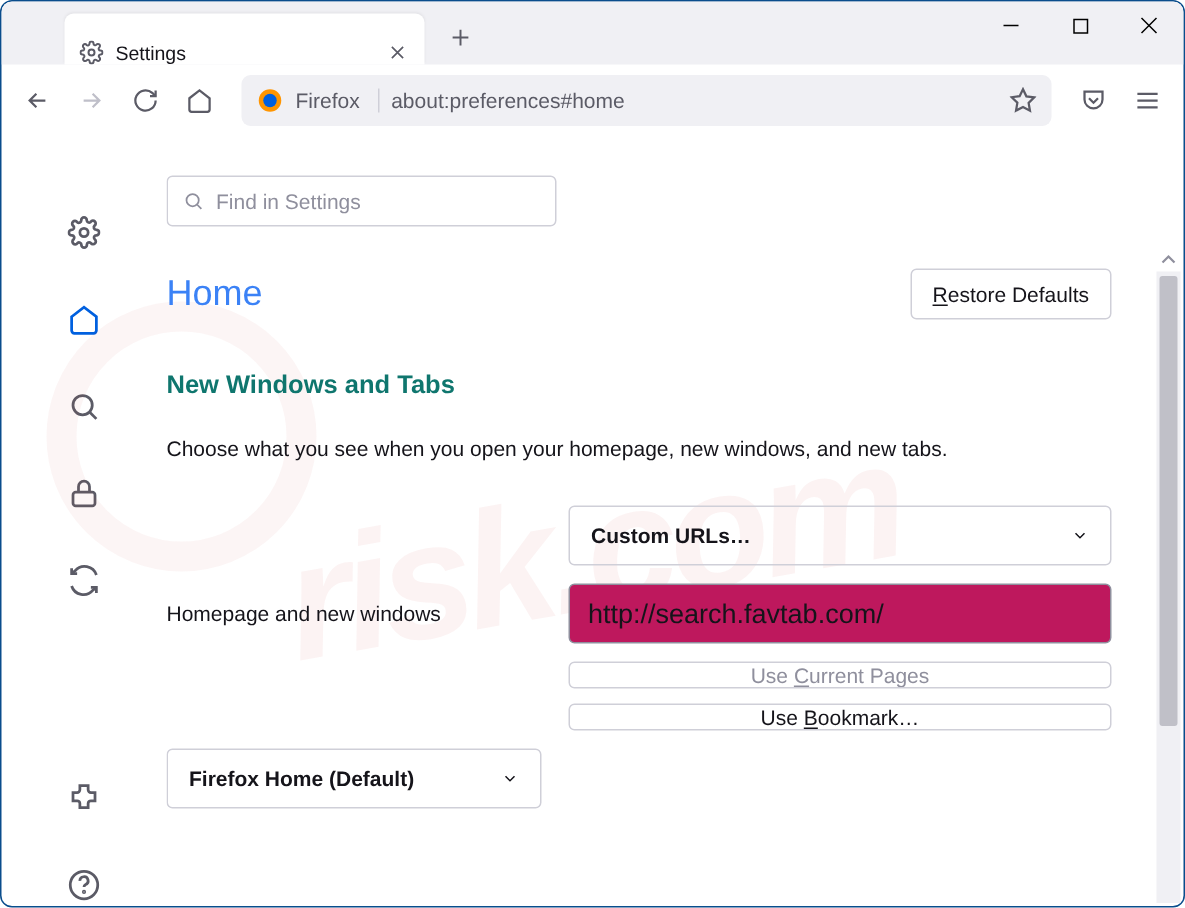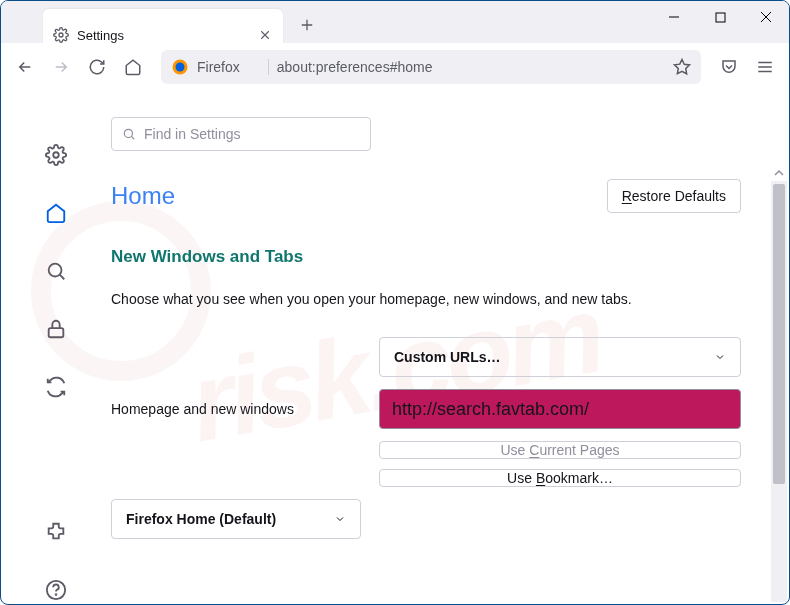--- a/index.html
+++ b/index.html
@@ -13,21 +13,21 @@
 .newtab { width: 28px; height: 28px; margin-left: 10px; display: flex; align-items: center; justify-content: center; color: #5b5b66; cursor: pointer; font-size: 18px; margin-top: 2px; }
 .winbtns { position: absolute; right: 0; top: 0; display: flex; }
 .winbtn { width: 46px; height: 32px; display: flex; align-items: center; justify-content: center; cursor: pointer; }
 
 
 .toolbar { height: 48px; display: flex; align-items: center; padding: 0 8px; gap: 4px; border-bottom: 1px solid transparent; }
 .tbtn { width: 32px; height: 32px; display: flex; align-items: center; justify-content: center; border-radius: 4px; cursor: pointer; color: #5b5b66; }
 .tbtn.disabled { color: #bfbfc9; cursor: default; }
 .urlbar { flex: 1; height: 34px; background: #f0f0f4; border-radius: 6px; display: flex; align-items: center; padding: 0 10px; font-size: 14px; margin: 0 8px; }
 .urlbar .ffx { width: 18px; height: 18px; margin-right: 8px; }
-.urlbar .ctx { color: #5b5b66; margin-right: 20px; }
+.urlbar .ctx { color: #5b5b66; margin-right: 4px; }
 .urlbar .sep { width: 1px; height: 16px; background: #cfcfd8; margin: 0 8px; }
 .urlbar .addr { color: #5b5b66; flex: 1; }
 .urlbar .star { margin-left: auto; color: #5b5b66; cursor: pointer; }
 
 
 .content { display: flex; height: calc(605px - 42px - 48px - 2px); position: relative; }
 .sidebar { width: 110px; display: flex; flex-direction: column; align-items: center; padding-top: 50px; gap: 30px; }
 .sbtn { width: 28px; height: 28px; display: flex; align-items: center; justify-content: center; color: #5b5b66; cursor: pointer; }
 .sbtn.active { color: #0060df; }
 .sbtn svg { width: 22px; height: 22px; }

